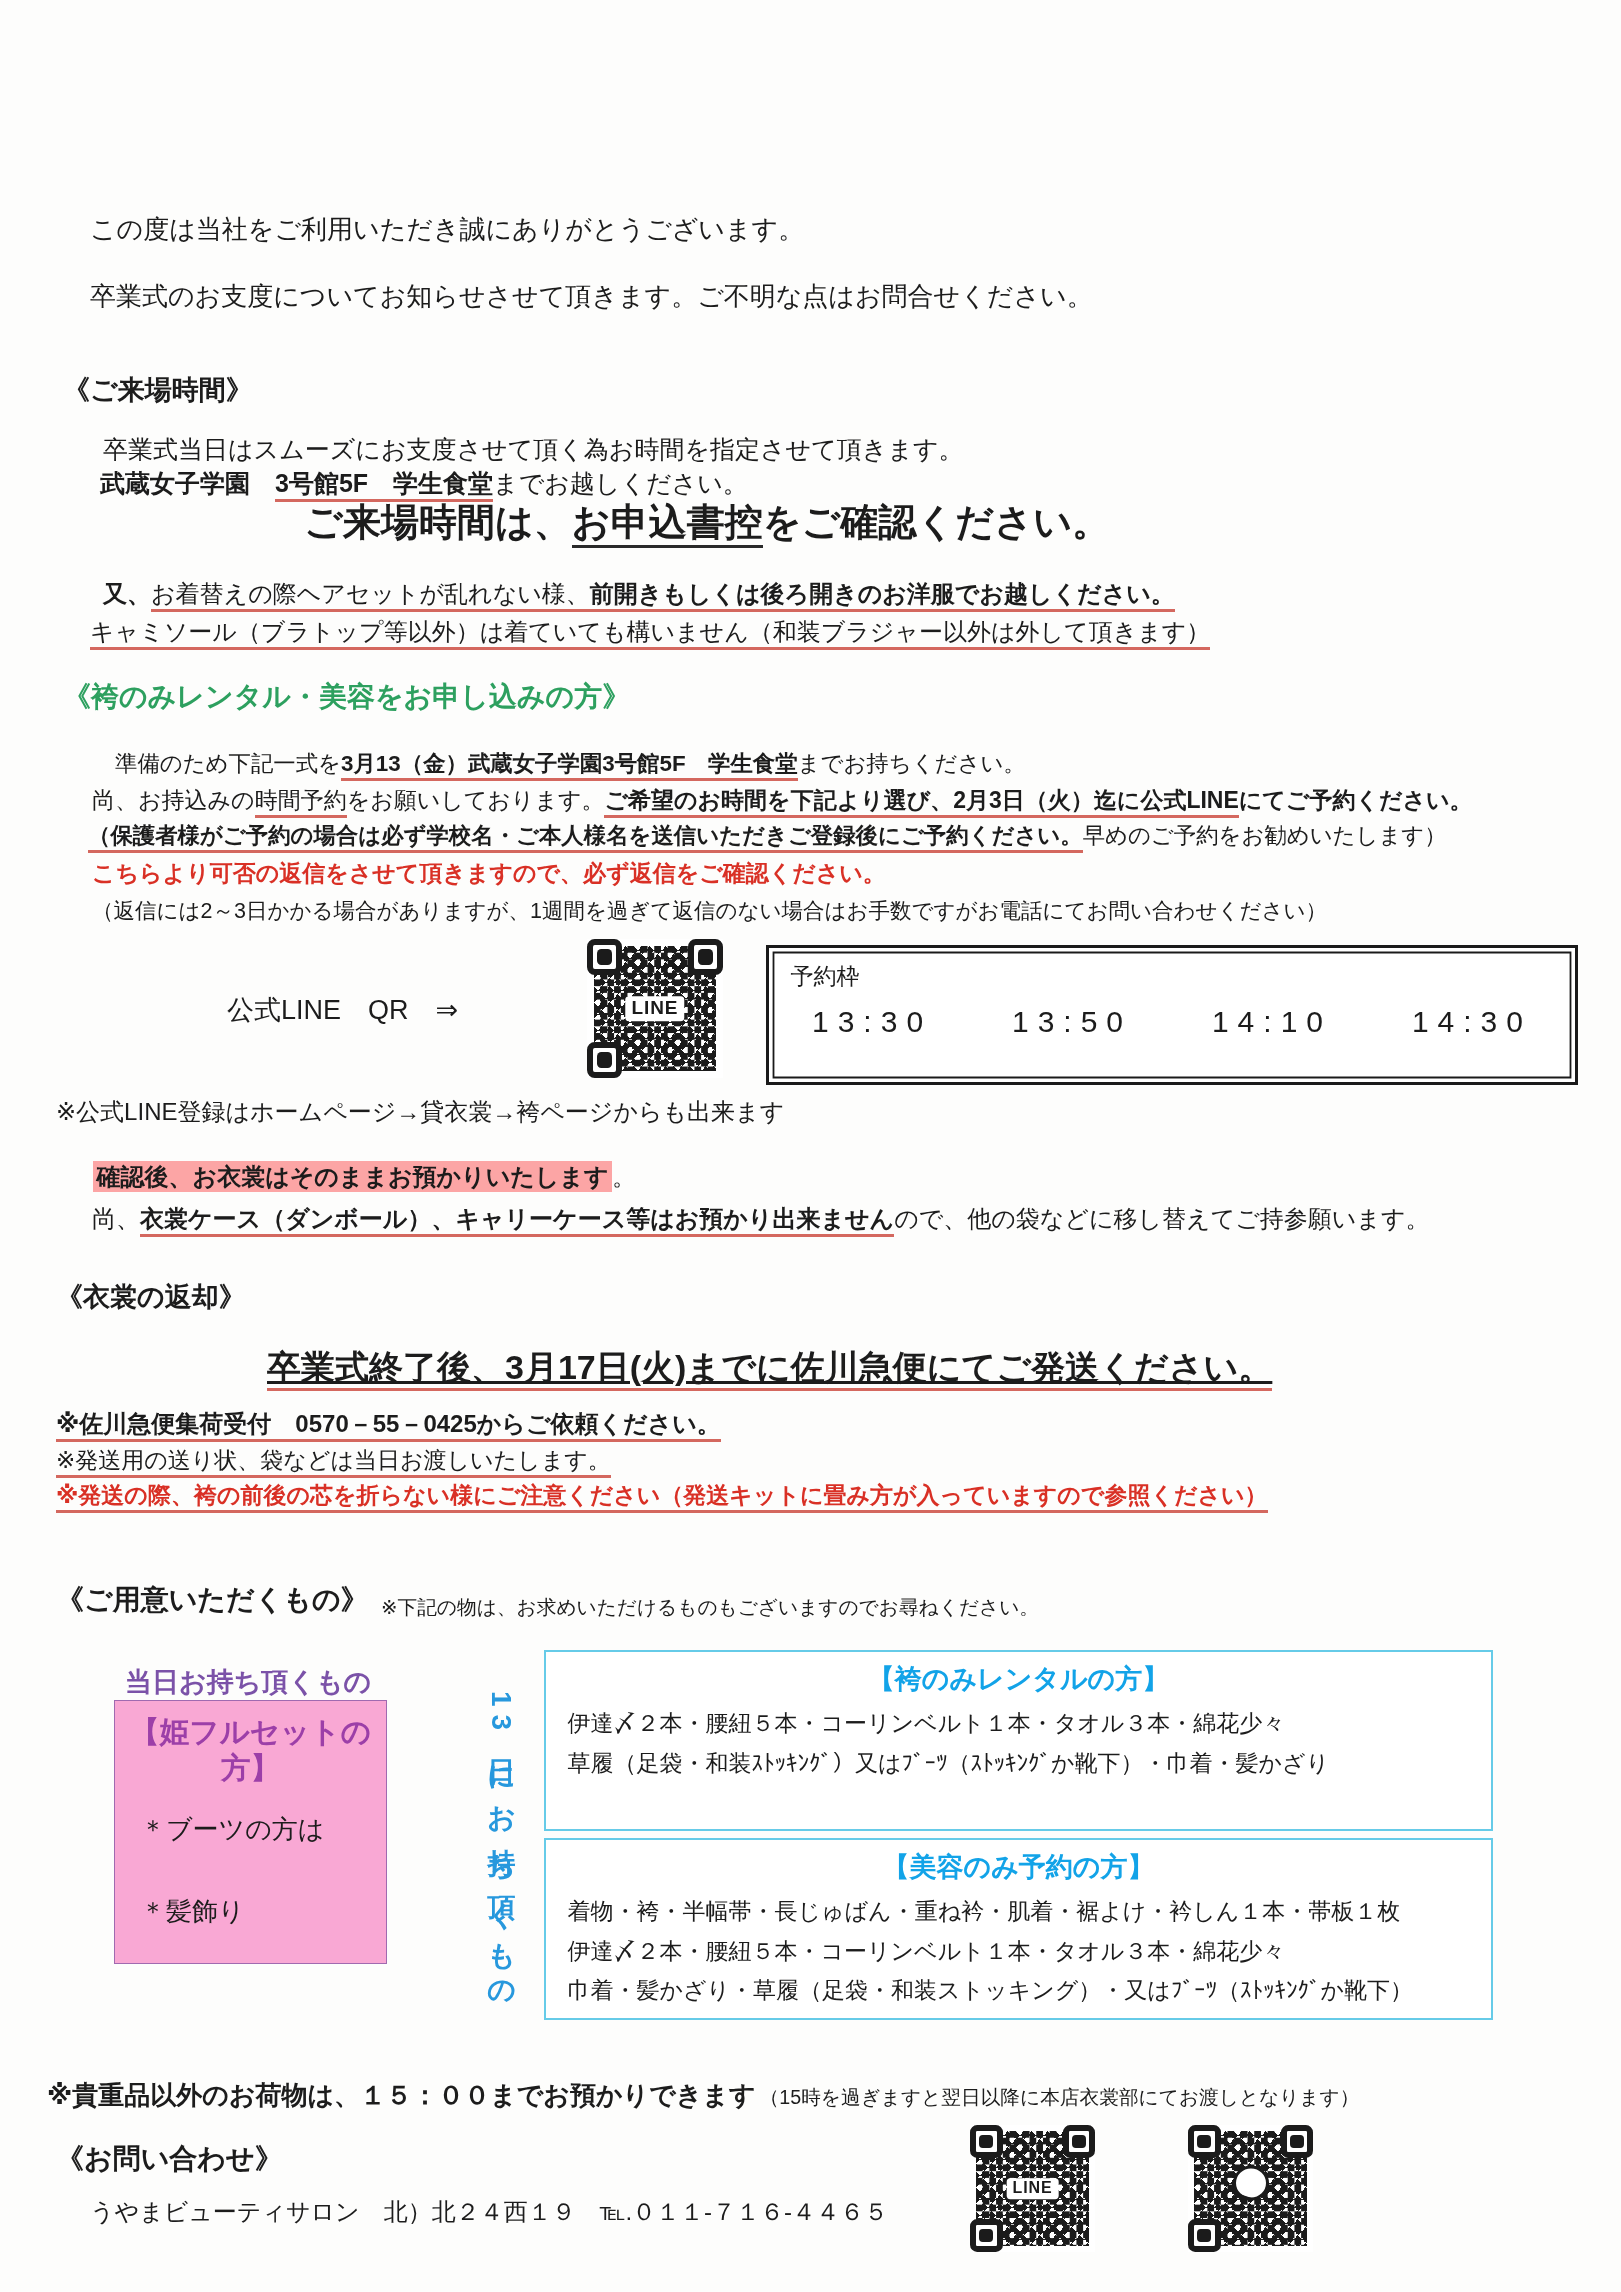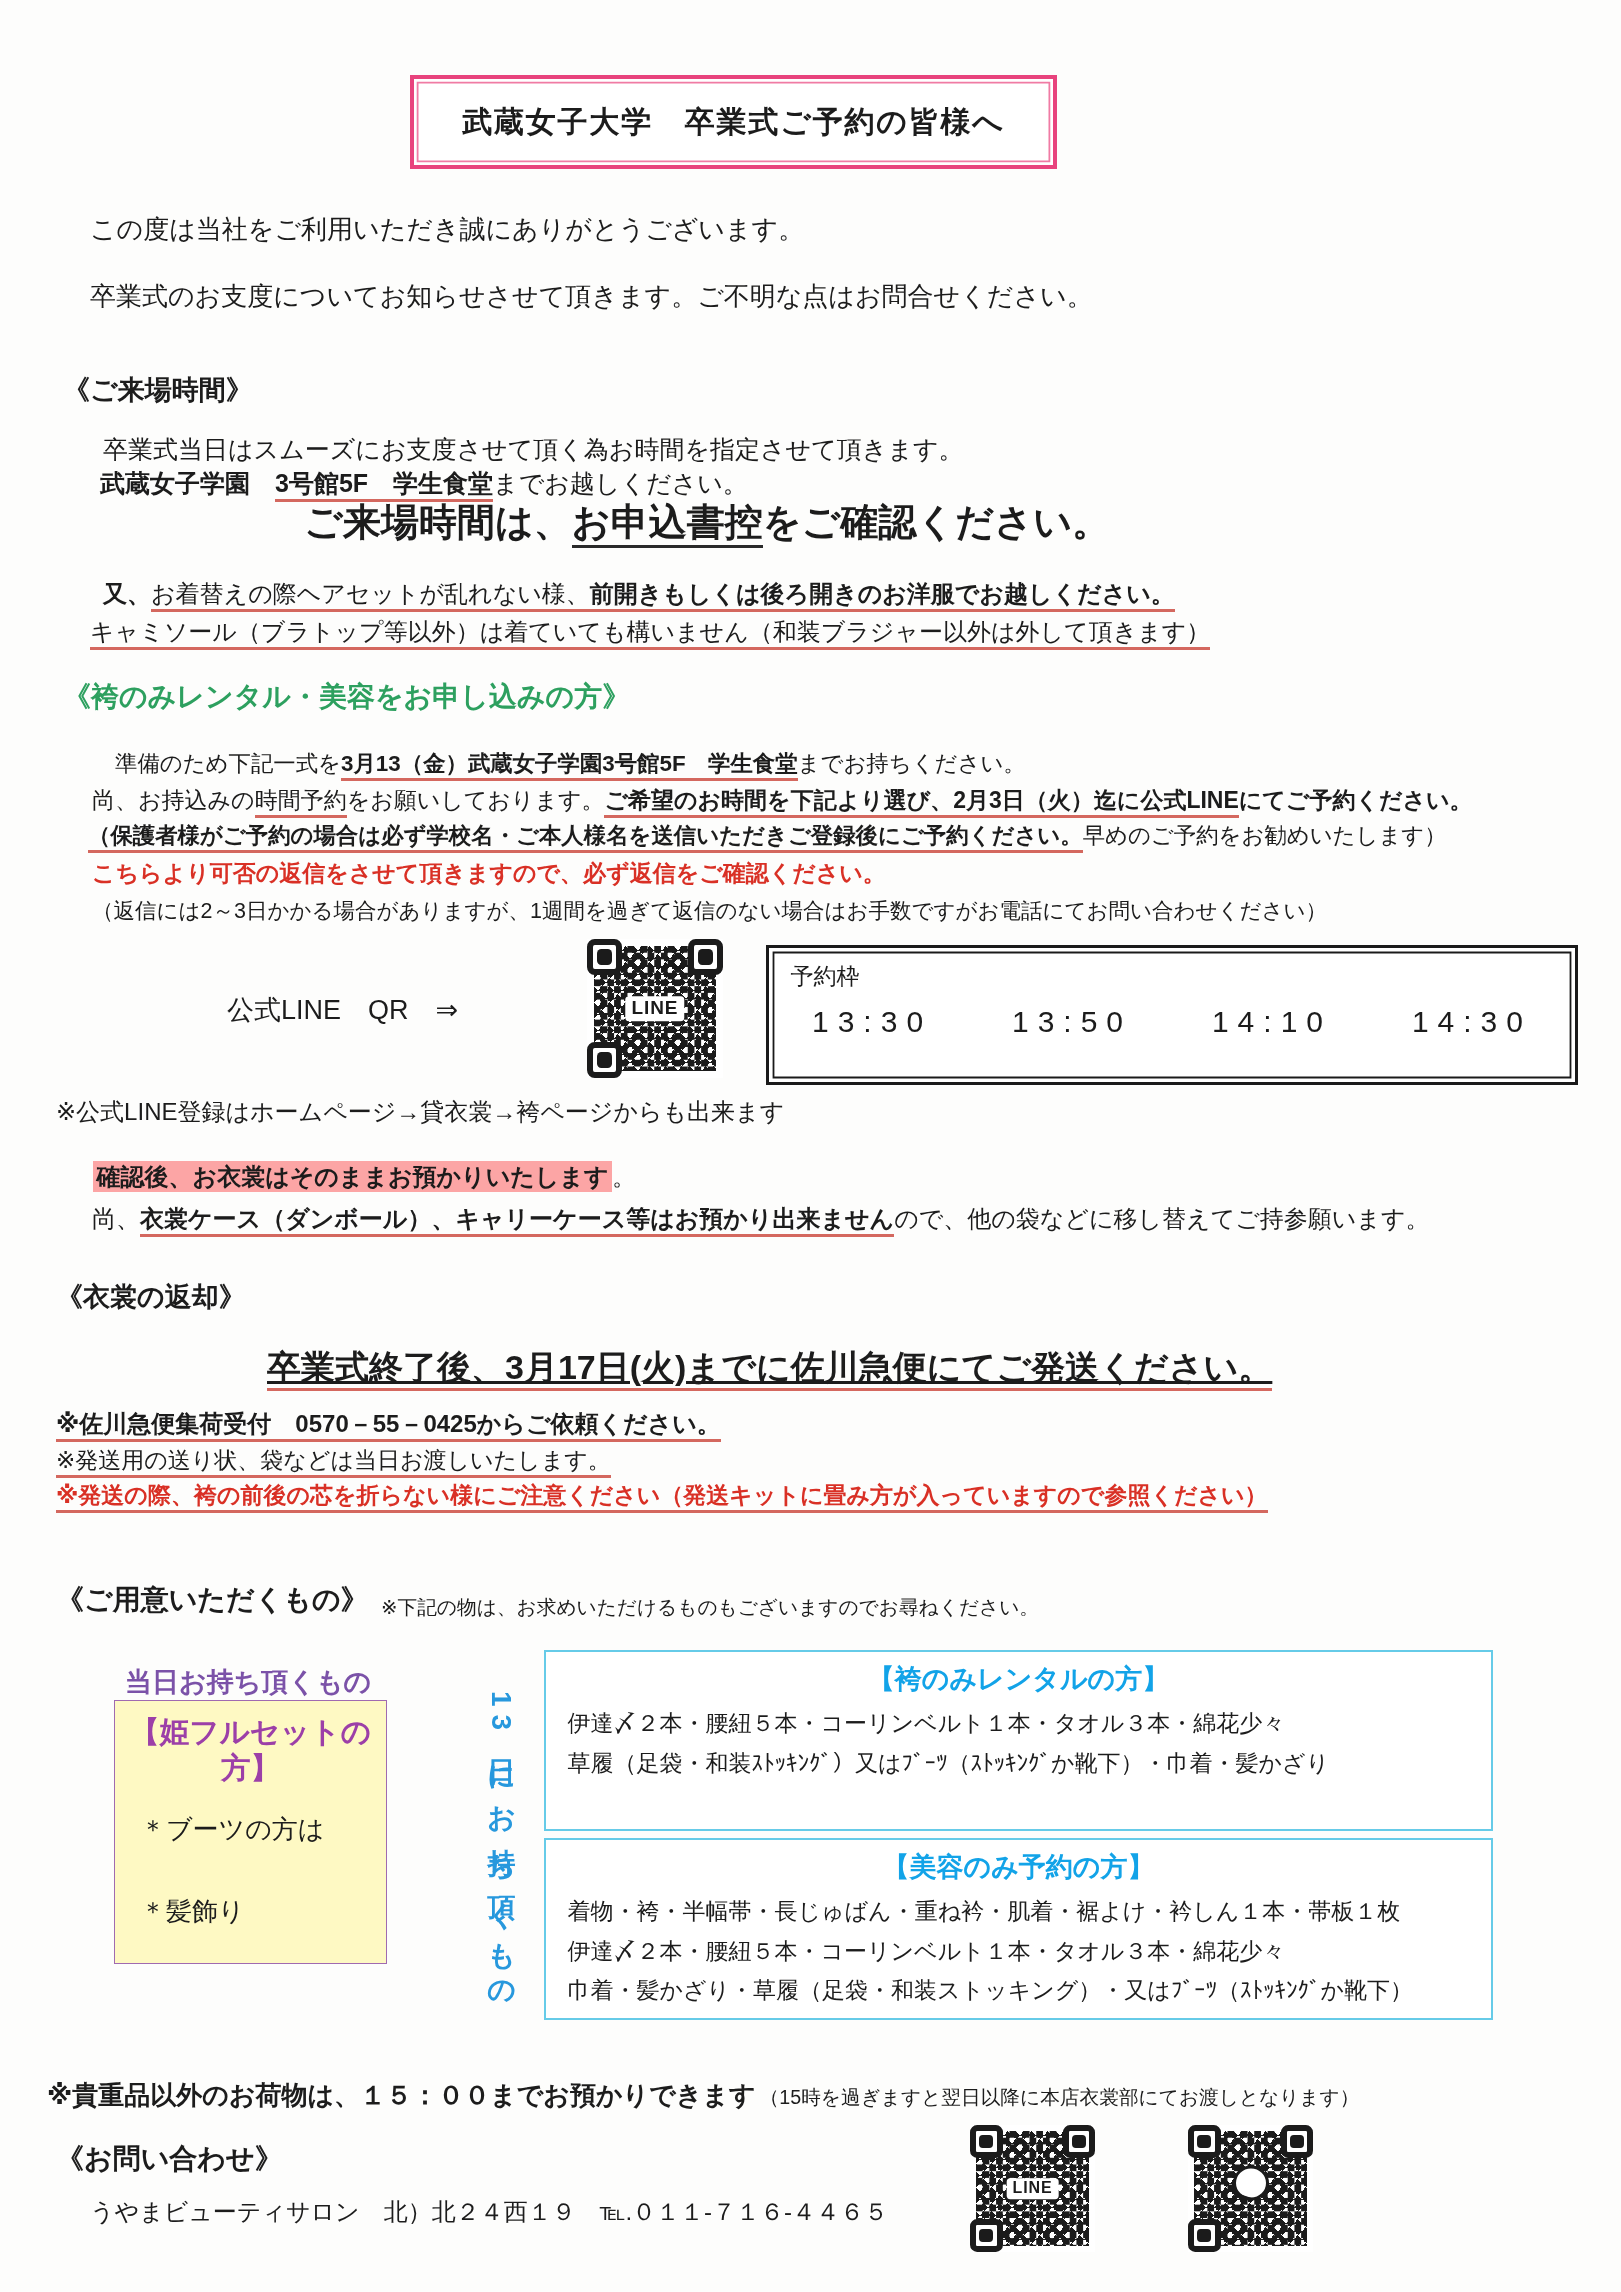--- a/index.html
+++ b/index.html
@@ -62,21 +62,21 @@
     position:absolute;top:46%;left:50%;transform:translate(-50%,-50%);
     width:30px;height:29px;background:#fff;border:3.6px solid #1b1b1b;border-radius:50%;
   }
   .qr-bubble::after{
     content:"";position:absolute;left:0.9px;bottom:-11.6px;width:0;height:0;
     border:7.2px solid transparent;border-top-color:#1b1b1b;transform:rotate(18deg);
   }
 
   .hime-box{
     position:absolute;left:114px;top:1700px;width:273px;height:264px;
-    border:1.8px solid #a06ab0;background:#fef9c3;box-sizing:border-box;
+    border:1.8px solid #a06ab0;background:#f9a8d4;box-sizing:border-box;
     padding:12.5px 9px;text-align:center;
   }
   .hime-title{color:#9c3fa8;font-weight:bold;font-size:29.6px;line-height:1.25;}
   .hime-item{font-size:26px;text-align:left;margin:0;padding-left:16px;}
 
   .vertical-label{
     position:absolute;left:482px;top:1691px;height:421px;
     writing-mode:vertical-rl;text-orientation:mixed;
     color:#2798dd;font-weight:bold;font-size:28px;letter-spacing:8px;
   }
@@ -86,23 +86,20 @@
     border:2.7px solid #66cbe8;box-sizing:border-box;padding:7.2px 21.5px;
   }
   .cyan-title{color:#12a3e8;font-weight:bold;font-size:27px;text-align:center;margin:1.8px 0 7.2px 0;}
   .boxline{font-size:23px;margin:0;line-height:1.72;white-space:nowrap;}
 </style>
 </head>
 <body>
 
 <div class="page">
 
-  <div class="title-box">
-    <span>武蔵女子大学　卒業式ご予約の皆様へ</span>
-  </div>
 
   <p class="abs t29" style="left:90px;top:212px">この度は当社をご利用いただき誠にありがとうございます。</p>
   <p class="abs t29" style="left:90px;top:279px">卒業式のお支度についてお知らせさせて頂きます。ご不明な点はお問合せください。</p>
 
   <p class="abs t30 b" style="left:63px;top:372px">《ご来場時間》</p>
   <p class="abs t28" style="left:103px;top:433px">卒業式当日はスムーズにお支度させて頂く為お時間を指定させて頂きます。</p>
   <p class="abs t28" style="left:100px;top:467px"><span class="b">武蔵女子学園　</span><span class="b ul-red">3号館5F　学生食堂</span><span>までお越しください。</span></p>
   <p class="abs t27" style="left:103px;top:578px"><span class="b">又、</span><span class="ul-red">お着替えの際ヘアセットが乱れない様、</span><span class="b ul-red">前開きもしくは後ろ開きのお洋服でお越しください。</span></p>
   <p class="abs t42 b" style="left:304px;top:497px"><span>ご来場時間は、</span><span class="ul-black">お申込書控</span><span>をご確認ください。</span></p>
   <p class="abs t27" style="left:90px;top:616px"><span class="ul-red">キャミソール（ブラトップ等以外）は着ていても構いません（和装ブラジャー以外は外して頂きます）</span></p>

